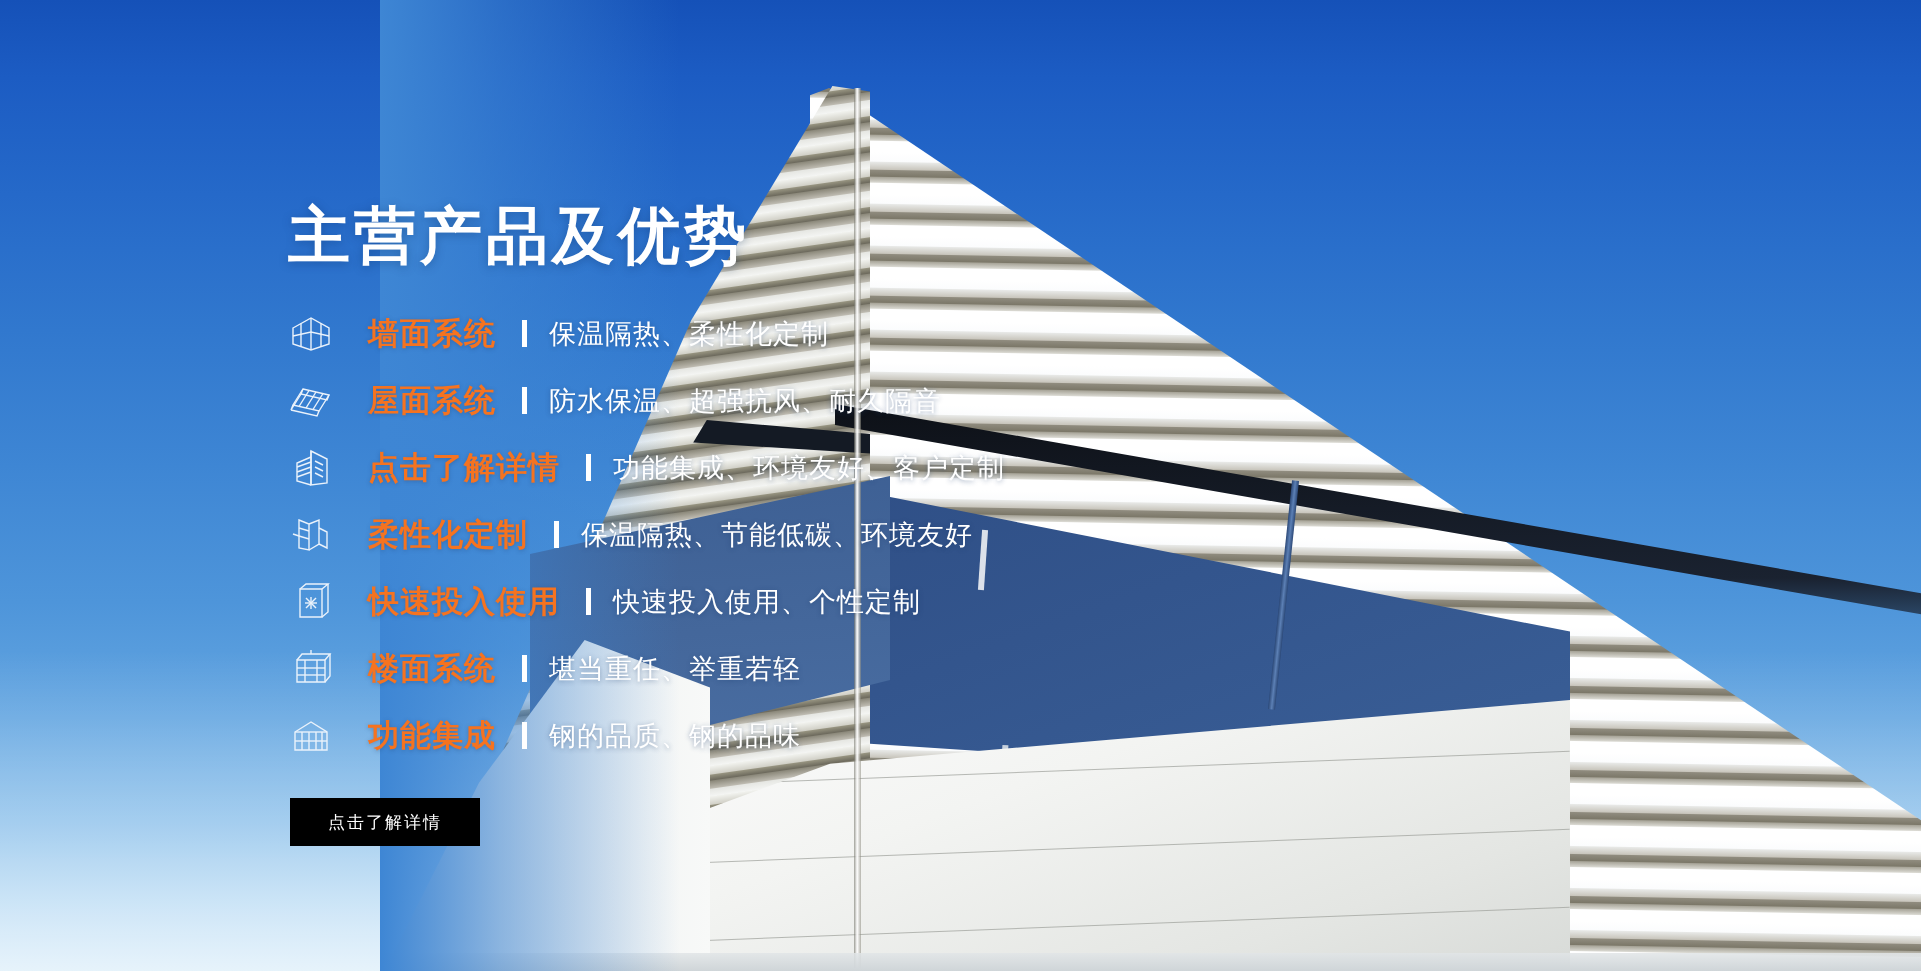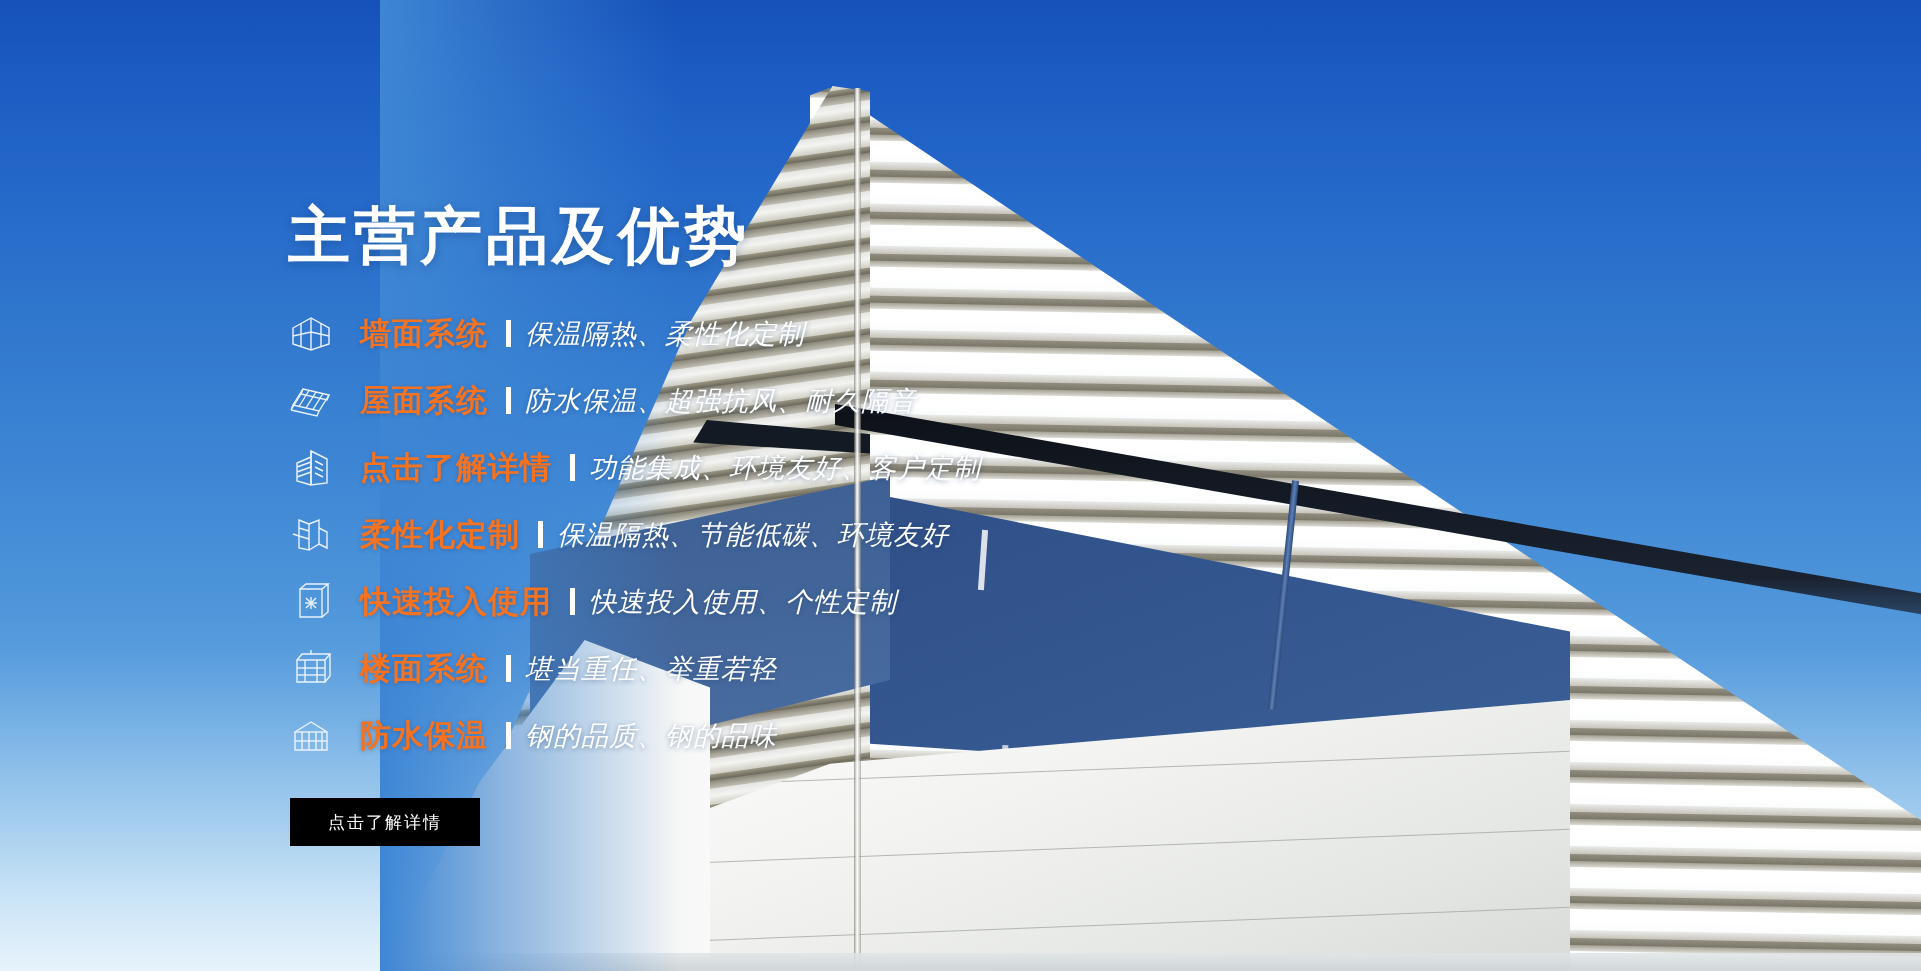--- a/index.html
+++ b/index.html
@@ -102,37 +102,37 @@
   
   .content{position:absolute;left:0;top:0;width:1100px;height:971px;}
 
   .headline{position:absolute;left:288px;top:205px;
     font-size:62px;line-height:1;font-weight:bold;color:#ffffff;
     letter-spacing:4px;
     font-family:"DejaVu Sans","Liberation Sans",sans-serif;
     text-shadow:0 2px 10px rgba(10,45,100,.35);}
 
   .feature-list{position:absolute;left:288px;top:300px;width:820px;}
-  .feature-row{display:flex;align-items:center;height:67px;}
+  .feature-row{display:flex;align-items:center;height:67px;gap:8px;}
 
   .feature-icon{width:46px;height:46px;flex:0 0 46px;margin-right:26px;
     display:flex;align-items:center;justify-content:center;}
   .feature-icon svg{display:block;}
 
   .feature-name{font-size:31px;font-weight:bold;color:#f57320;
     font-family:"DejaVu Sans","Liberation Sans",sans-serif;
     letter-spacing:1px;white-space:nowrap;
     text-shadow:0 1px 4px rgba(30,60,110,.35);}
 
   .feature-sep{display:inline-block;width:5px;height:27px;background:#ffffff;
     margin:0 14px 0 18px;flex:0 0 5px;}
 
   .feature-desc{font-size:27px;color:#ffffff;white-space:nowrap;
     font-family:"DejaVu Sans","Liberation Sans",sans-serif;letter-spacing:1px;
-    text-shadow:0 1px 5px rgba(25,55,105,.45);font-style:italic;}
+    text-shadow:0 1px 5px rgba(25,55,105,.45);}
 
   .cta{position:absolute;left:290px;top:798px;width:190px;height:48px;
     background:#000000;color:#ffffff;font-size:17px;letter-spacing:2px;
     display:flex;align-items:center;justify-content:center;cursor:pointer;
     font-family:"DejaVu Sans","Liberation Sans",sans-serif;}
 </style>
 </head>
 <body>
 
 <div id="banner">
@@ -274,21 +274,21 @@
           <svg width="44" height="40" viewBox="0 0 44 40" fill="none" stroke="#eaf2fb" stroke-width="1.4">
             <path d="M6 16 L22 6 L38 16 L38 34 L6 34 Z"></path>
             <path d="M6 16 L38 16"></path>
             <path d="M13 16 L13 34"></path>
               <path d="M20 16 L20 34"></path>
             <path d="M27 16 L27 34"></path>
               <path d="M33 16 L33 34"></path>
             <path d="M6 25 L38 25"></path>
           </svg>
         </span>
-        <span class="feature-name">防水保温</span>
+        <span class="feature-name">功能集成</span>
         <span class="feature-sep"></span>
         <span class="feature-desc">钢的品质、钢的品味</span>
       </div>
 
     </div>
 
     <div class="cta">点击了解详情</div>
 
   </div>
 </div>

